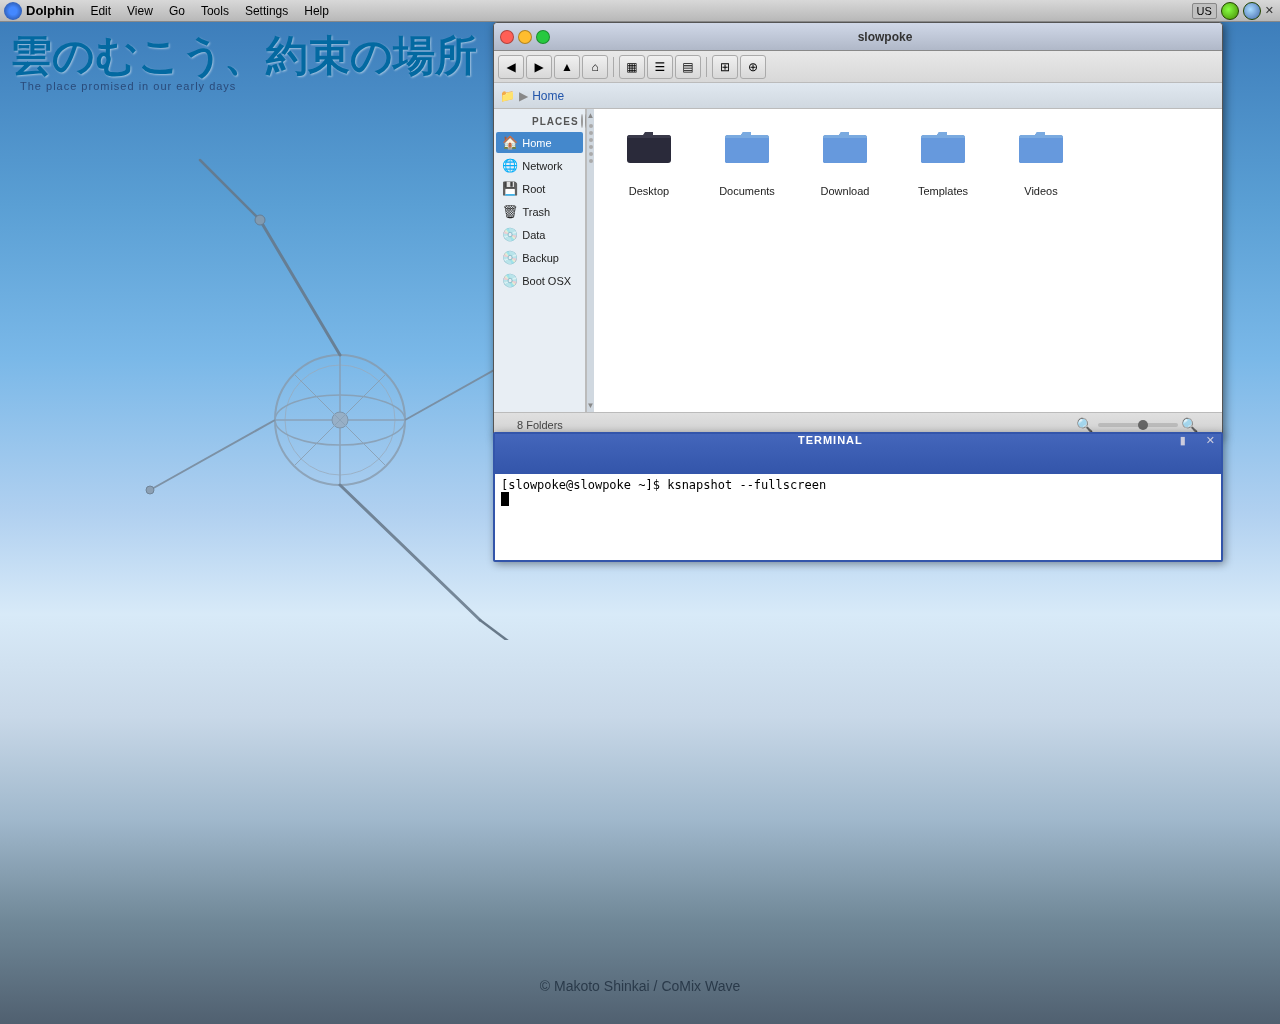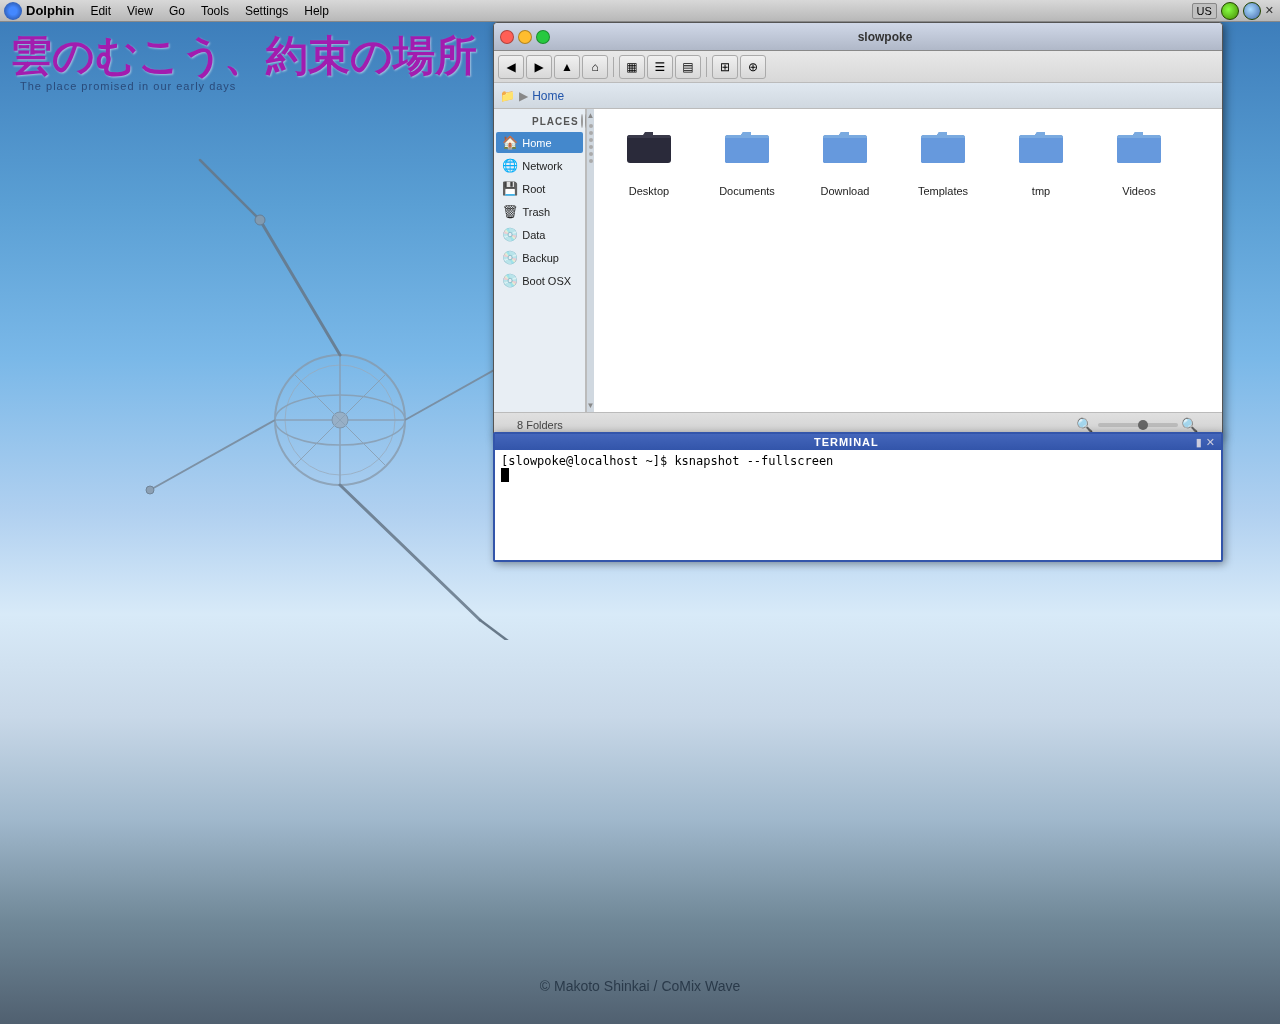--- a/index.html
+++ b/index.html
@@ -61,21 +61,21 @@
       width: 18px; height: 18px;
       background: radial-gradient(circle at 40% 40%, #88ff44, #448800);
       border-radius: 50%;
       border: 1px solid #224400;
     }
     
     #jp-title {
       position: absolute;
       top: 28px; left: 10px;
       font-size: 42px;
-      color: #a21caf;
+      color: #0369a1;
       font-weight: bold;
       text-shadow: 1px 1px 2px rgba(255,255,255,0.5);
       font-family: serif;
     }
     #jp-subtitle {
       position: absolute;
       top: 80px; left: 20px;
       font-size: 11px;
       color: #2a4a7a;
       letter-spacing: 1px;
@@ -284,25 +284,25 @@
       width: 730px;
       height: 130px;
       background: #fff;
       border: 2px solid #3355aa;
       border-radius: 2px;
       box-shadow: 2px 2px 8px rgba(0,0,0,0.4);
       display: flex;
       flex-direction: column;
     }
     #terminal-titlebar {
-      height: 16px;
+      height: 40px;
       background: linear-gradient(180deg, #4466bb 0%, #3355aa 100%);
       display: flex;
-      align-items: center;
       padding: 0 6px;
+      gap: 16px;
     }
     #terminal-title {
       flex: 1;
       text-align: center;
       font-size: 11px;
       font-weight: bold;
       color: #fff;
       letter-spacing: 1px;
     }
     .terminal-ctrl {
@@ -516,30 +516,20 @@
         <div class="folder-icon">
           <svg viewBox="0 0 48 40" xmlns="http://www.w3.org/2000/svg">
             <path d="M2,13 Q2,10 5,10 L18,10 L20,7 L28,7 L28,10 L43,10 Q46,10 46,13 L46,36 Q46,38 43,38 L5,38 Q2,38 2,36 Z" fill="#5588cc"></path>
             <path d="M2,13 L46,13 L46,36 Q46,38 43,38 L5,38 Q2,38 2,36 Z" fill="#6699dd"></path>
             <path d="M2,13 Q2,10 5,10 L18,10 L20,7 L28,7 L28,10 L43,10 Q46,10 46,13 Z" fill="#7aaae0"></path>
           </svg>
         </div>
         <span class="folder-label">Templates</span>
       </div>
 
-      <div class="folder-item">
-        <div class="folder-icon">
-          <svg viewBox="0 0 48 40" xmlns="http://www.w3.org/2000/svg">
-            <path d="M2,13 Q2,10 5,10 L18,10 L20,7 L28,7 L28,10 L43,10 Q46,10 46,13 L46,36 Q46,38 43,38 L5,38 Q2,38 2,36 Z" fill="#5588cc"></path>
-            <path d="M2,13 L46,13 L46,36 Q46,38 43,38 L5,38 Q2,38 2,36 Z" fill="#6699dd"></path>
-            <path d="M2,13 Q2,10 5,10 L18,10 L20,7 L28,7 L28,10 L43,10 Q46,10 46,13 Z" fill="#7aaae0"></path>
-          </svg>
-        </div>
-        <span class="folder-label">tmp</span>
-      </div>
 
       <div class="folder-item">
         <div class="folder-icon">
           <svg viewBox="0 0 48 40" xmlns="http://www.w3.org/2000/svg">
             <path d="M2,13 Q2,10 5,10 L18,10 L20,7 L28,7 L28,10 L43,10 Q46,10 46,13 L46,36 Q46,38 43,38 L5,38 Q2,38 2,36 Z" fill="#5588cc"></path>
             <path d="M2,13 L46,13 L46,36 Q46,38 43,38 L5,38 Q2,38 2,36 Z" fill="#6699dd"></path>
             <path d="M2,13 Q2,10 5,10 L18,10 L20,7 L28,7 L28,10 L43,10 Q46,10 46,13 Z" fill="#7aaae0"></path>
           </svg>
         </div>
         <span class="folder-label">Videos</span>
@@ -559,18 +549,18 @@
   </div>
 </div>
 
 <div id="terminal-window">
   <div id="terminal-titlebar">
     <span id="terminal-title">TERMINAL</span>
     <span class="terminal-ctrl">▮</span>
     <span class="terminal-ctrl">✕</span>
   </div>
   <div id="terminal-body">
-    <span>[slowpoke@localhost ~]$</span><span> ksnapshot --fullscreen</span><br>
+    <span>[slowpoke@slowpoke ~]$</span><span> ksnapshot --fullscreen</span><br>
     <span class="cursor-block"></span>
   </div>
 </div>
 
 <div id="bottom-credits">© Makoto Shinkai / CoMix Wave</div>
 
 </body></html>

